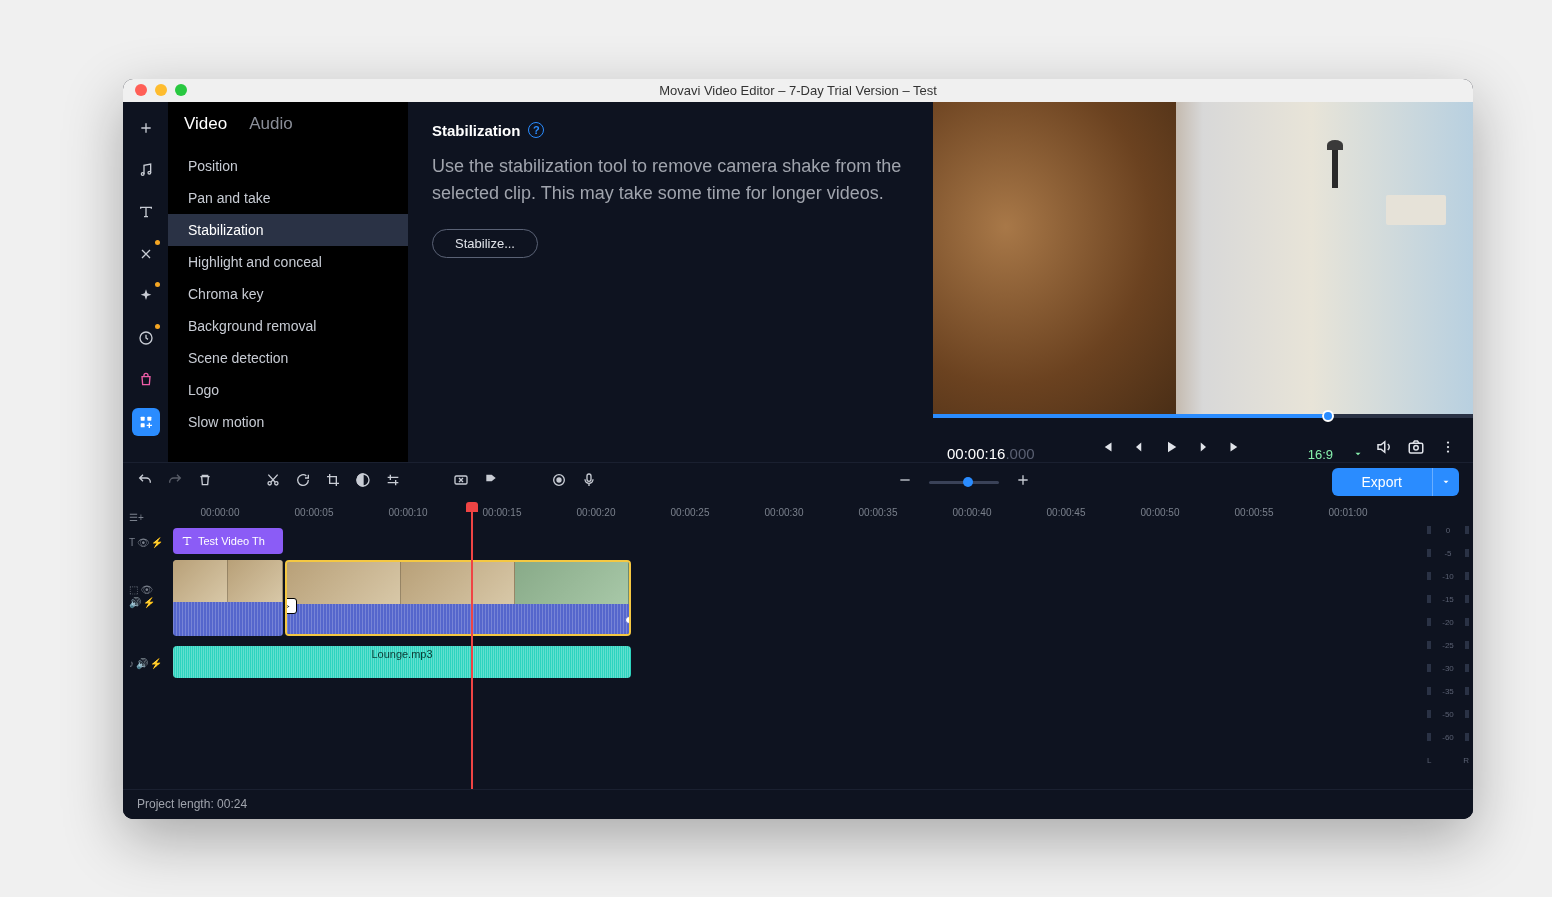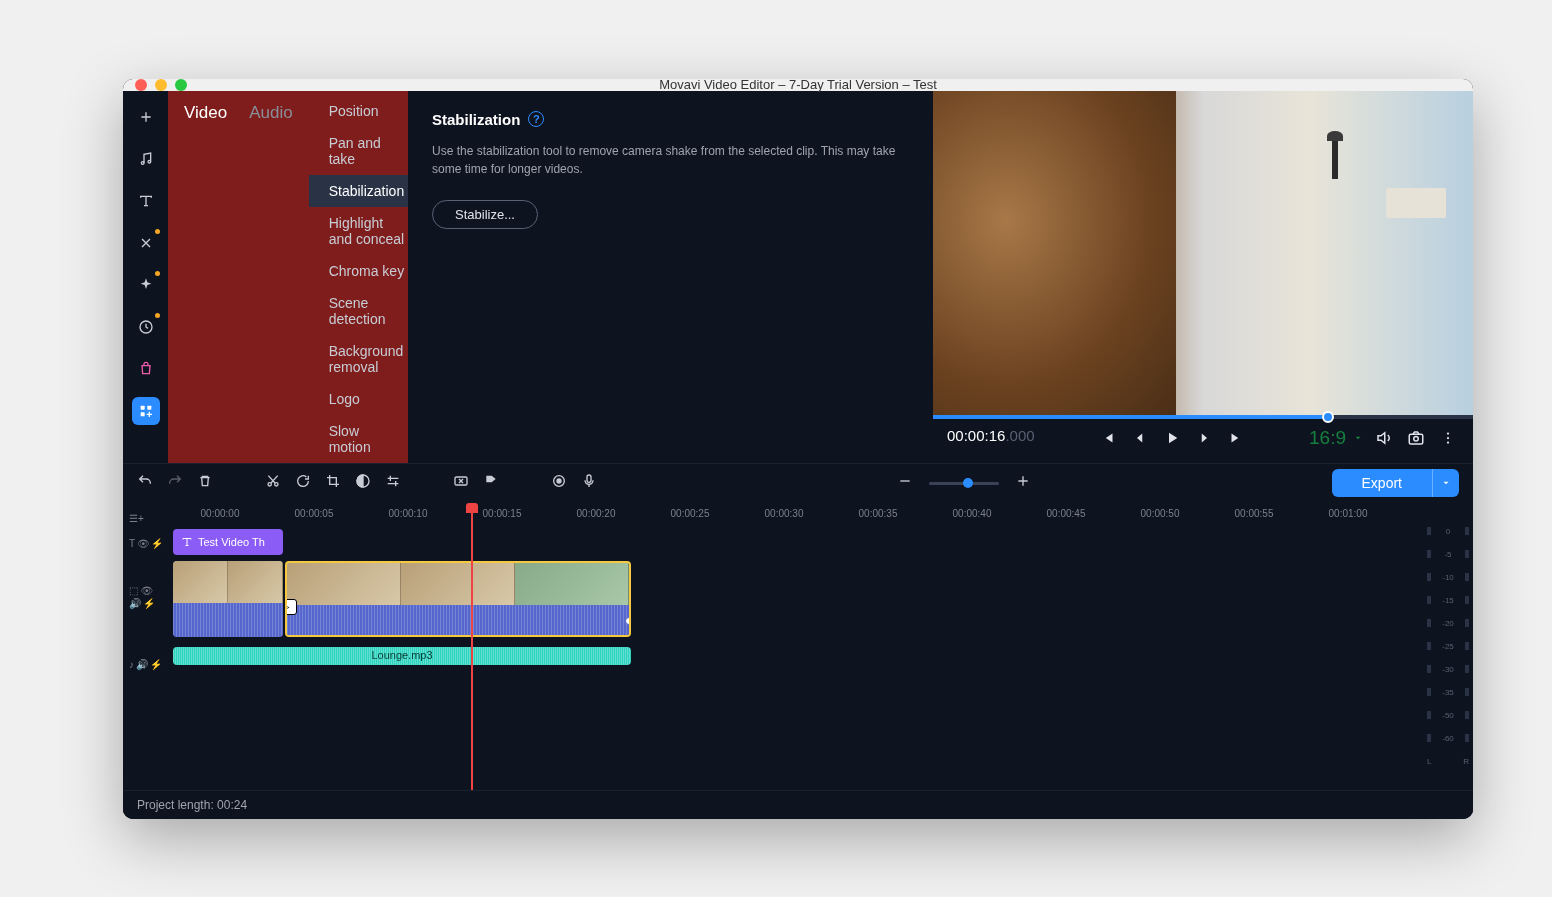--- a/index.html
+++ b/index.html
@@ -8,47 +8,47 @@
 .titlebar { height: 28px; background: #f0f0f0; display: flex; align-items: center; padding: 0 12px; position: relative; }
 .traffic { display: flex; gap: 8px; }
 .traffic span { width: 12px; height: 12px; border-radius: 50%; }
 .titlebar-title { position: absolute; left: 0; right: 0; text-align: center; font-size: 13px; color: #333; }
 .app-body { flex: 1; display: flex; flex-direction: column; background: #0e1320; color: #c8ccd4; }
 .upper { flex: 0 0 360px; display: flex; }
 .icon-rail { width: 45px; background: #0e1320; display: flex; flex-direction: column; align-items: center; padding-top: 12px; gap: 14px; }
 .rail-btn { width: 28px; height: 28px; display: flex; align-items: center; justify-content: center; color: #c8ccd4; cursor: pointer; border-radius: 6px; position: relative; }
 .rail-btn.active { background: #2a8cff; color: #fff; }
 .dot { position: absolute; top: 0; right: 0; width: 5px; height: 5px; background: #f5a623; border-radius: 50%; }
-.side-panel { width: 240px; background: #7f1d1d; display: flex; flex-direction: row; }
+.side-panel { width: 240px; background: #000000; display: flex; flex-direction: column; }
 .panel-tabs { display: flex; gap: 22px; padding: 12px 16px; font-size: 17px; }
 .panel-tabs .active { color: #fff; font-weight: 500; }
 .panel-tabs .inactive { color: #8a8e98; }
 .sub-list { display: flex; flex-direction: column; font-size: 14px; padding-top: 4px; }
 .sub-item { padding: 8px 20px; color: #c8ccd4; cursor: pointer; }
 .sub-item.active { background: #2a3245; color: #fff; }
 .content-area { flex: 1; background: #0e1320; padding: 20px 24px; }
 .content-title { font-size: 15px; font-weight: 600; color: #fff; display: flex; align-items: center; gap: 8px; }
 .help-icon { width: 16px; height: 16px; border: 1.5px solid #2a8cff; color: #2a8cff; border-radius: 50%; display: flex; align-items: center; justify-content: center; font-size: 11px; font-weight: bold; }
-.content-desc { font-size: 12px; color: #a0a4ad; margin-top: 14px; line-height: 1.5; max-width: 520px; }
+.content-desc { font-size: 18px; color: #a0a4ad; margin-top: 14px; line-height: 1.5; max-width: 520px; }
 .pill-btn { margin-top: 22px; border: 1px solid #5a6275; background: transparent; color: #e0e3e9; padding: 6px 22px; border-radius: 18px; font-size: 13px; cursor: pointer; }
 .preview { width: 540px; display: flex; flex-direction: column; background: #0e1320; }
 .preview-video { flex: 1; background: linear-gradient(90deg, #6b4a2a 0%, #8a6236 30%, #d8d8d8 50%, #e8e4d8 70%, #b8d0e0 100%); position: relative; overflow: hidden; }
 .preview-video::before { content:""; position:absolute; left:0; top:0; bottom:0; width:45%; background: radial-gradient(ellipse at 30% 40%, #a87848 0%, #6b4220 60%, #4a2e16 100%); }
 .preview-video::after { content:""; position:absolute; right:5%; top:30%; width:60px; height:30px; background:#e6e2d8; border-radius:2px; }
 .lamp { position:absolute; right:25%; top:15%; width:6px; height:40px; background:#2a2a2a; }
 .lamp::before { content:""; position:absolute; top:-8px; left:-5px; width:16px; height:10px; background:#3a3a3a; border-radius:50% 50% 0 0; }
 .preview-scrub { height: 4px; background: #2a3245; position: relative; }
 .preview-scrub .prog { position: absolute; left: 0; top: 0; bottom: 0; width: 72%; background: #2a8cff; }
 .preview-scrub .thumb { position: absolute; left: 72%; top: -4px; width: 12px; height: 12px; background: #2a8cff; border: 2px solid #fff; border-radius: 50%; }
-.preview-controls { height: 44px; display: flex; align-items: flex-start; padding: 8px 14px; gap: 10px; }
+.preview-controls { height: 44px; display: flex; align-items: flex-end; padding: 0 14px; gap: 10px; }
 .timecode { font-size: 15px; color: #fff; }
 .timecode .ms { color: #5a6072; }
 .spacer { flex: 1; }
 .pc-btn { color: #e0e3e9; cursor: pointer; padding: 2px; }
-.aspect { font-size: 19px; color: #15803d; display: flex; align-items: center; gap: 7px; }
+.aspect { font-size: 13px; color: #86efac; display: flex; align-items: center; gap: 20px; }
 .toolbar { height: 40px; background: #0e1320; display: flex; align-items: center; padding: 0 14px; gap: 16px; border-top: 1px solid #1a2030; }
 .tb-group { display: flex; gap: 14px; align-items: center; }
 .tb-sep { width: 20px; }
 .tb-btn { color: #c8ccd4; cursor: pointer; }
 .zoom-slider { width: 70px; height: 3px; background: #3a4258; position: relative; border-radius: 2px; }
 .zoom-slider .zt { position: absolute; left: 48%; top: -4px; width: 10px; height: 10px; background: #2a8cff; border-radius: 50%; }
 .export-btn { background: #2a8cff; color: #fff; border: none; padding: 6px 30px; border-radius: 6px 0 0 6px; font-size: 14px; cursor: pointer; }
 .export-drop { background: #2a8cff; color: #fff; border: none; border-left: 1px solid rgba(255,255,255,0.3); padding: 6px 8px; border-radius: 0 6px 6px 0; cursor: pointer; }
 .timeline-area { flex: 1; background: #0e1320; display: flex; position: relative; }
 .track-head { width: 50px; background: #0e1320; padding-top: 24px; }
@@ -63,21 +63,21 @@
 .vid-clip { position: absolute; top: 0; height: 76px; border-radius: 4px; overflow: hidden; }
 .vid-clip.one { left: 0; width: 110px; background: linear-gradient(#a89078, #3a4a8a); }
 .vid-clip.two { left: 112px; width: 346px; background: linear-gradient(#c0a888, #4a5a9a); border: 2px solid #f5c842; }
 .vid-clip .thumb-row { height: 42px; display: flex; }
 .vid-clip .thumb-row span { flex: 1; background: linear-gradient(135deg, #b8a078, #d8c8a8); border-right: 1px solid rgba(0,0,0,0.2); }
 .vid-clip.two .thumb-row span:nth-child(3) { background: linear-gradient(135deg, #88aa88, #a8c8a8); }
 .vid-clip .wave-row { height: 34px; background: #5566cc; background-image: repeating-linear-gradient(90deg, rgba(255,255,255,0.2) 0, rgba(255,255,255,0.2) 1px, transparent 1px, transparent 3px); }
 .trans-handle { position:absolute; left:-10px; top:36px; width:20px; height:16px; background:#fff; border:1px solid #000; border-radius:3px; display:flex; align-items:center; justify-content:center; color:#000; font-size:10px; }
 .vol-dot { position:absolute; right:-4px; top:54px; width:8px; height:8px; background:#fff; border:1px solid #5566cc; border-radius:50%; }
 .track-audio { height: 30px; margin-top: 10px; }
-.audio-clip { position: absolute; left: 0; width: 458px; height: 18px; background: #2dd4bf; border-radius: 4px; color: #0a3b35; font-size: 11px; padding: 2px 8px; background-image: repeating-linear-gradient(90deg, rgba(255,255,255,0.25) 0, rgba(255,255,255,0.25) 1px, transparent 1px, transparent 2px); }
+.audio-clip { position: absolute; left: 0; width: 458px; height: 32px; background: #2dd4bf; border-radius: 4px; color: #0a3b35; font-size: 11px; padding: 2px 8px; background-image: repeating-linear-gradient(90deg, rgba(255,255,255,0.25) 0, rgba(255,255,255,0.25) 1px, transparent 1px, transparent 2px); }
 .playhead { position: absolute; left: 298px; top: 0; bottom: 0; width: 2px; background: #ef4444; }
 .playhead::before { content:""; position: absolute; top: 0; left: -5px; width: 12px; height: 10px; background: #ef4444; border-radius: 3px 3px 0 0; }
 .meters { width: 50px; background: #0e1320; font-size: 8px; color: #5a6072; padding: 24px 4px; display: flex; flex-direction: column; gap: 14px; }
 .meter-row { display: flex; justify-content: space-between; align-items: center; }
 .meter-bar { width: 4px; height: 8px; background: #2a3245; }
 .footer { height: 30px; background: #0e1320; border-top: 1px solid #1a2030; display: flex; align-items: center; padding: 0 14px; font-size: 12px; color: #a0a4ad; }
 svg { width: 16px; height: 16px; }
 .pc-btn svg { width: 18px; height: 18px; }
 </style>
 </head>
@@ -152,22 +152,22 @@
         <div class="panel-tabs">
           <span class="active">Video</span>
           <span class="inactive">Audio</span>
         </div>
         <div class="sub-list">
           <div class="sub-item">Position</div>
           <div class="sub-item">Pan and take</div>
           <div class="sub-item active">Stabilization</div>
           <div class="sub-item">Highlight and conceal</div>
           <div class="sub-item">Chroma key</div>
+          <div class="sub-item">Background removal</div>
           <div class="sub-item">Scene detection</div>
-          <div class="sub-item">Background removal</div>
           <div class="sub-item">Logo</div>
           <div class="sub-item">Slow motion</div>
         </div>
       </div>
 
       <div class="content-area">
         <div class="content-title">
           <span>Stabilization</span>
           <span class="help-icon">?</span>
         </div>

